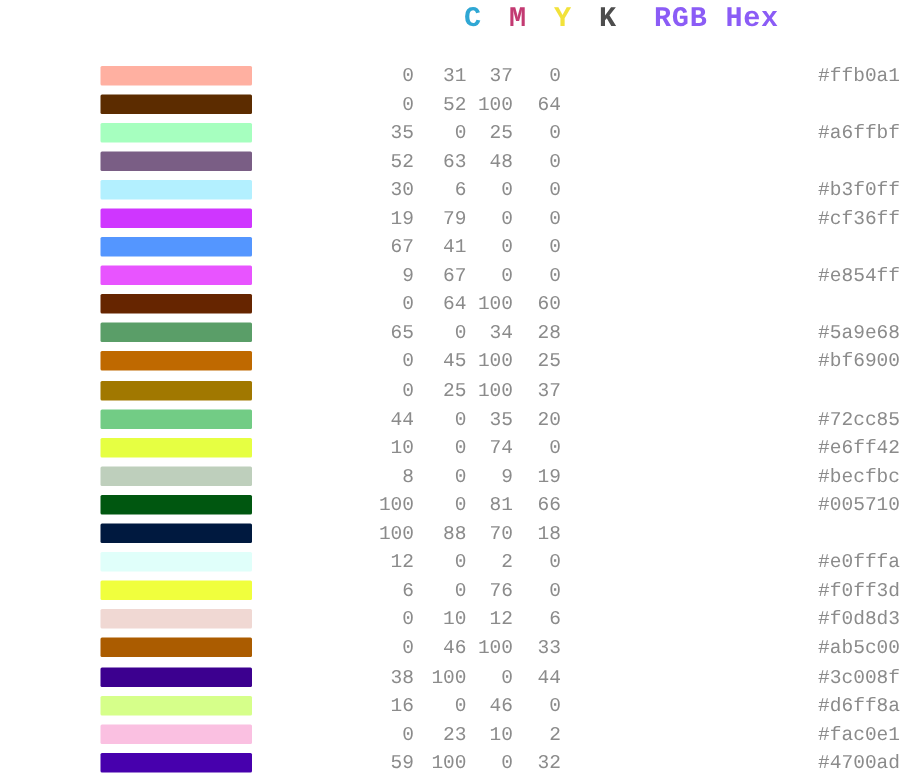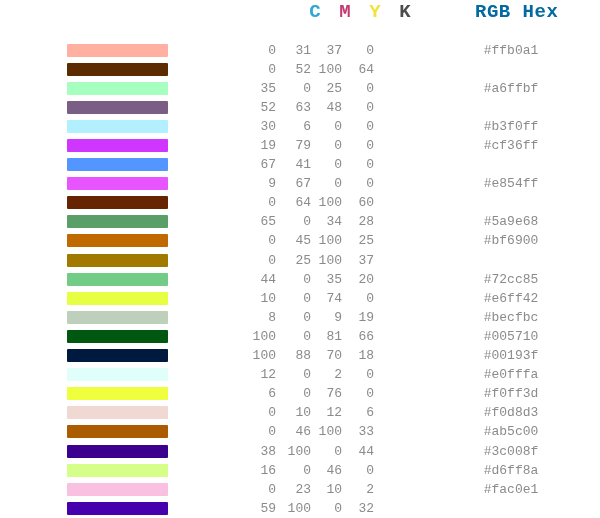--- a/index.html
+++ b/index.html
@@ -41,33 +41,33 @@
     align-items: center;
     font-size: 13px;
   }
   .swatch {
     height: 13px;
     width: 100%;
     border-radius: 1px;
   }
   .cell { white-space: pre; }
   .cell.num { text-align: right; }
-  .cell.hex { text-align: center; }
+  .cell.hex { text-align: right; }
 </style>
 </head>
 <body>
 
 <div class="page">
 
   <div class="header">
     <span class="hcol" style="left: 315px; color: rgb(47, 167, 212);">C</span>
     <span class="hcol" style="left: 345px; color: rgb(195, 58, 114);">M</span>
     <span class="hcol" style="left: 375px; color: rgb(242, 226, 58);">Y</span>
     <span class="hcol" style="left: 405px; color: rgb(77, 77, 77);">K</span>
-    <span class="hcol no-center" style="left: 475px; letter-spacing: 0.5px; color: #0369a1;">RGB Hex</span>
+    <span class="hcol no-center" style="left: 436px; letter-spacing: 0.5px; color: #8b5cf6;">RGB Hex</span>
   </div>
 
   <div class="rows" style="color: rgb(139, 139, 139);">
     <div class="row">
       <div class="cell"></div>
       <div class="swatch" style="background: rgb(255, 176, 161);"></div>
       <div class="cell num">0</div>
       <div class="cell num">31</div>
       <div class="cell num">37</div>
       <div class="cell num">0</div>
@@ -236,21 +236,20 @@
     </div>
 
     <div class="row">
       <div class="cell"></div>
       <div class="swatch" style="background: rgb(0, 25, 63);"></div>
       <div class="cell num">100</div>
       <div class="cell num">88</div>
       <div class="cell num">70</div>
       <div class="cell num">18</div>
       <div class="cell"></div>
-      <div class="cell hex">#00193f</div>
     </div>
 
     <div class="row">
       <div class="cell"></div>
       <div class="swatch" style="background: rgb(224, 255, 250);"></div>
       <div class="cell num">12</div>
       <div class="cell num">0</div>
       <div class="cell num">2</div>
       <div class="cell num">0</div>
       <div class="cell"></div>
@@ -324,16 +323,17 @@
     </div>
 
     <div class="row">
       <div class="cell"></div>
       <div class="swatch" style="background: rgb(71, 0, 173);"></div>
       <div class="cell num">59</div>
       <div class="cell num">100</div>
       <div class="cell num">0</div>
       <div class="cell num">32</div>
       <div class="cell"></div>
+      <div class="cell hex">#4700ad</div>
     </div>
   </div>
 
 </div>
 
 </body></html>

